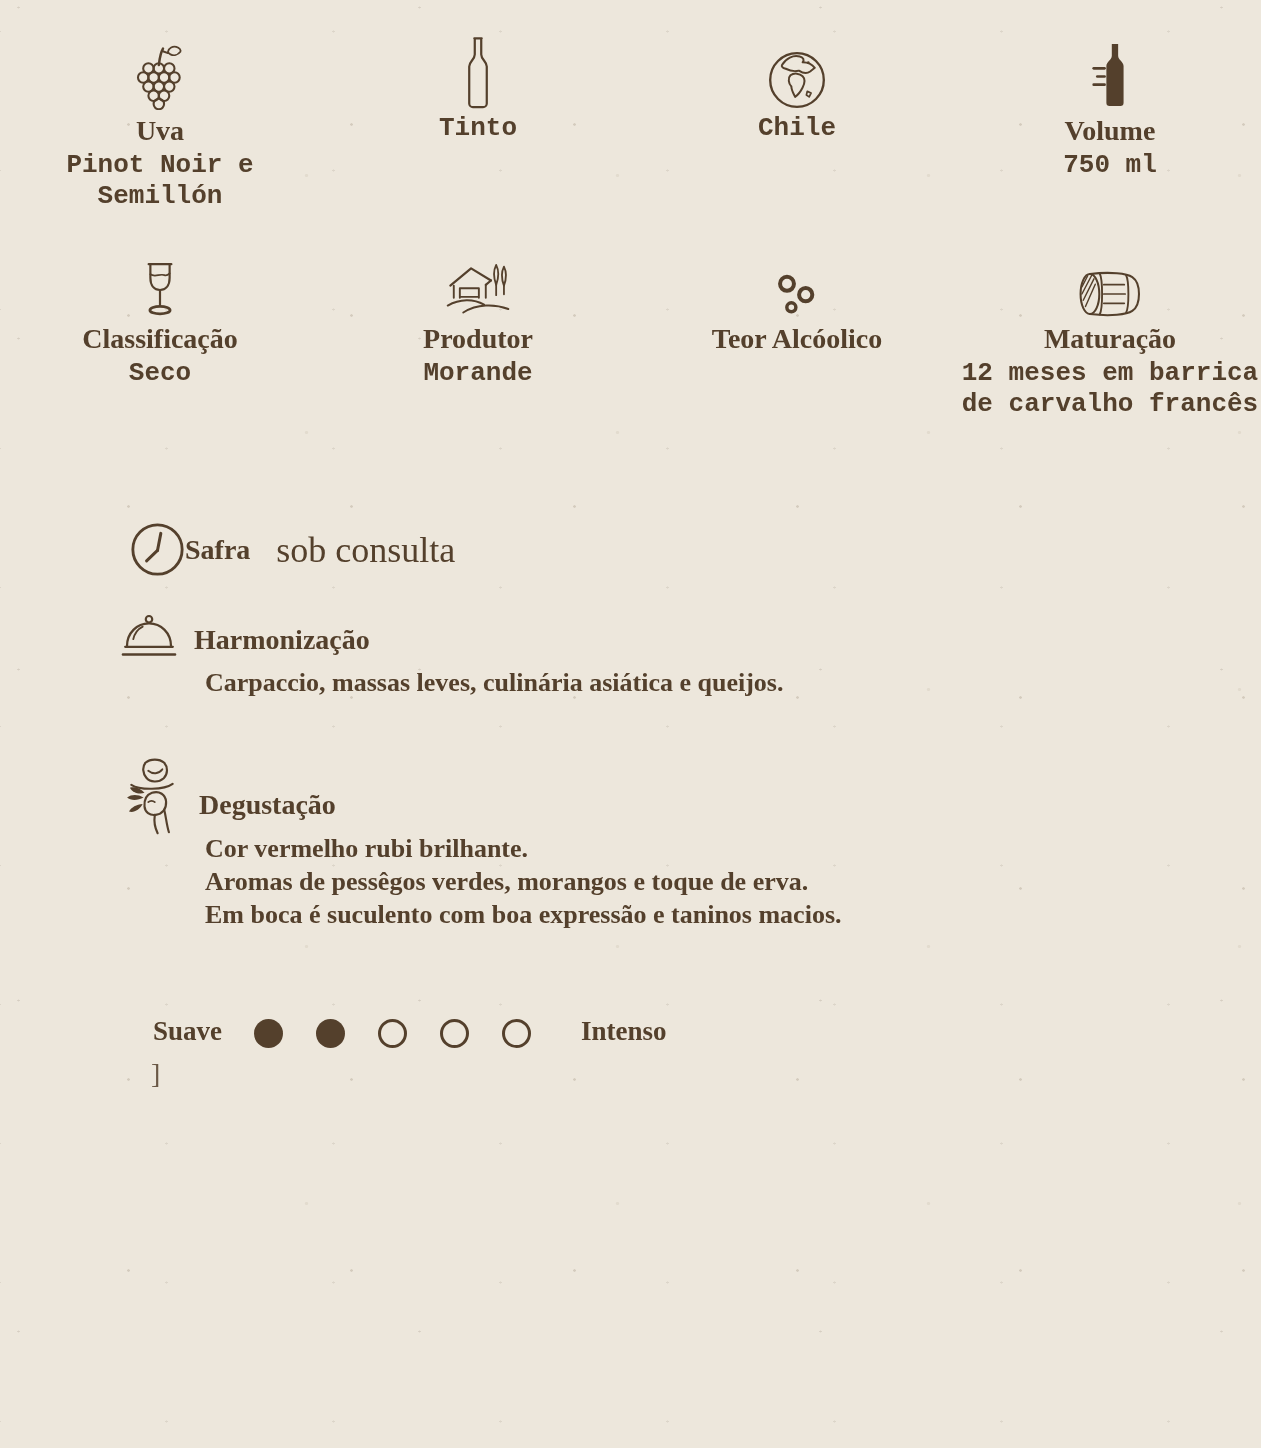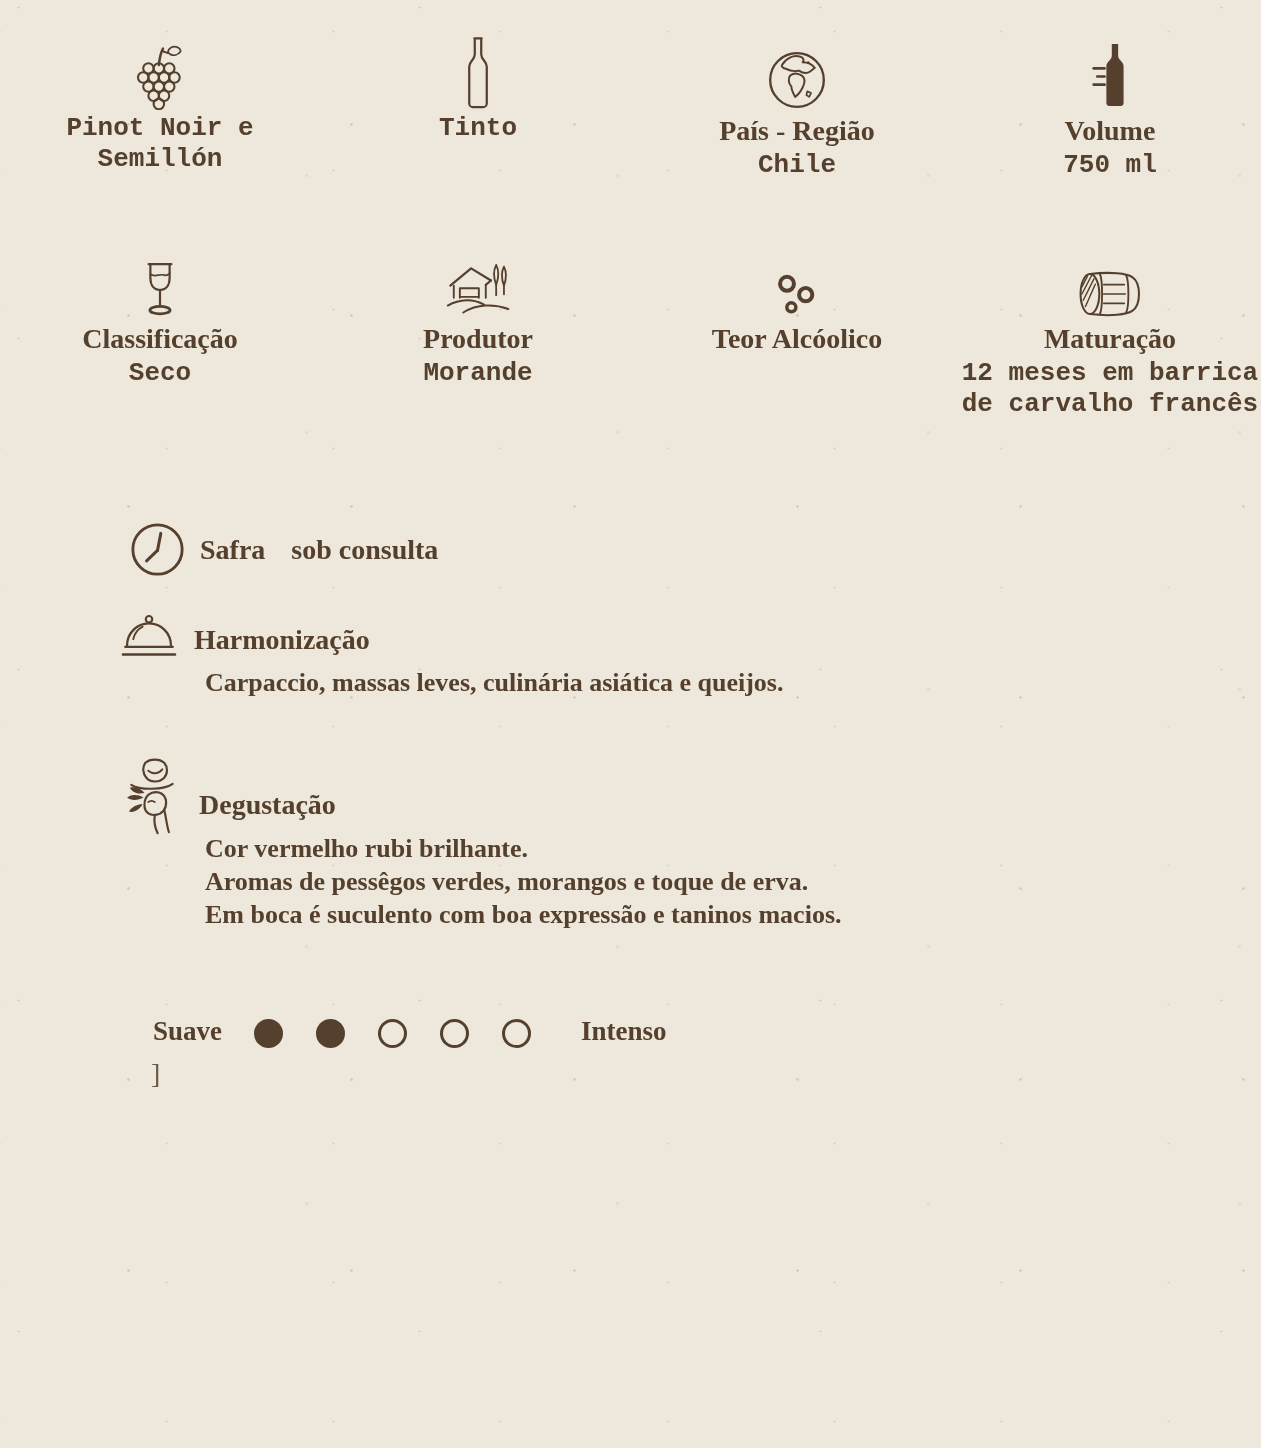--- a/index.html
+++ b/index.html
@@ -32,22 +32,22 @@
   .row1 .iconwrap { height:80px; }
   .row2 .iconwrap { height:66px; }
   .cell .label { font-weight:bold; font-size:28px; line-height:33px; margin-top:4px; }
   .cell .value, .cell .value2 { font-weight:bold; font-size:26px; line-height:31px;font-family:Liberation Mono, monospace; }
   .cell .value { margin-top:3px; }
   .row1 { top:30px; } .row2 { top:252px; }
   .c1 { left:0; } .c2 { left:318px; } .c3 { left:637px; } .c4 { left:950px; }
 
   
   .safra { position:absolute; left:130px; top:522px; display:flex; align-items:center; }
-  .safra .label { margin-left:15px; font-size:28px; font-weight:bold; }
-  .safra .value { margin-left:26px; font-size:28px; font-weight:bold; }
+  .safra .label { font-size:28px; font-weight:bold; }
+  .safra .value { margin-left:26px; font-size:36px; font-weight:normal; }
 
   
   .harm-icon { position:absolute; left:119px; top:614px; }
   .harm-label { position:absolute; left:194px; top:624px; font-size:28px; font-weight:bold; }
   .harm-text  { position:absolute; left:205px; top:666px; font-size:26px; font-weight:bold; line-height:33px; }
 
   
   .deg-icon  { position:absolute; left:121px; top:758px; }
   .deg-label { position:absolute; left:199px; top:789px; font-size:28px; font-weight:bold; }
   .deg-text  { position:absolute; left:205px; top:832px; font-size:26px; font-weight:bold; line-height:33px; }
@@ -83,20 +83,21 @@
             <circle cx="48.9" cy="39" r="6.3"></circle>
           <circle cx="17.4" cy="50" r="6.3"></circle>
             <circle cx="30" cy="50" r="6.3"></circle>
             <circle cx="42.6" cy="50" r="6.3"></circle>
           <circle cx="23.7" cy="61" r="6.3"></circle>
             <circle cx="36.3" cy="61" r="6.3"></circle>
           <circle cx="30" cy="71" r="6.3"></circle>
         </g>
       </svg>
     </div>
+    <div class="label">Uva</div>
     <div class="value">Pinot Noir e</div>
     <div class="value2">Semillón</div>
   </div>
 
   <div class="cell row1 c2">
     <div class="iconwrap">
       <svg width="24" height="74" viewBox="0 0 26 80">
         <path class="st" stroke-width="2.4" d="M9 2.5 h8 M16.5 2.5 V20 c0 5.5 6 7.5 6 13 V73 a4 4 0 0 1 -4 4 H7.5 a4 4 0 0 1 -4 -4 V33 c0 -5.5 6 -7.5 6 -13 V2.5"></path>
       </svg>
     </div>
@@ -107,21 +108,20 @@
   <div class="cell row1 c3">
     <div class="iconwrap">
       <svg width="60" height="60" viewBox="0 0 64 64">
         <circle class="st" cx="32" cy="32" r="28.6" stroke-width="2.5"></circle>
         <path class="st" stroke-width="2.1" d="M16 16 C20 9 28 5 35 7 C39 8 40 11 38 13 C43 13 48 15 51 19 L46 23 C42 26 37 24 34 22 C30 23 24 22 20 20 C17 19 15 17.8 16 16 Z"></path>
         <path class="st" stroke-width="2.1" d="M25 27 C29 24 35 25 38 28 C41 31 40 36 38 40 C36 44 33 48 30 50 C28 46 26 43 26 39 C23 36 22 30 25 27 Z"></path>
         <path class="st" stroke-width="1.8" d="M43 44 l4 2 -2 4 -3 -2 z"></path>
         <circle class="fl" cx="44" cy="13.5" r="1.4"></circle>
       </svg>
     </div>
-    <div class="label">País - Região</div>
     <div class="value">Chile</div>
     <div class="value2"></div>
   </div>
 
   <div class="cell row1 c4">
     <div class="iconwrap">
       <svg width="38" height="67" viewBox="0 0 42 74">
         <g class="st" stroke-width="3">
           <path d="M3 28 H15"></path>
             <path d="M7 37 H15"></path>

